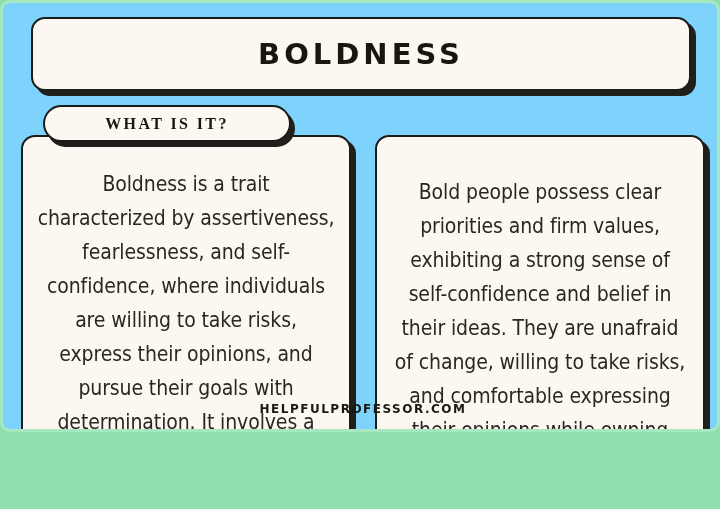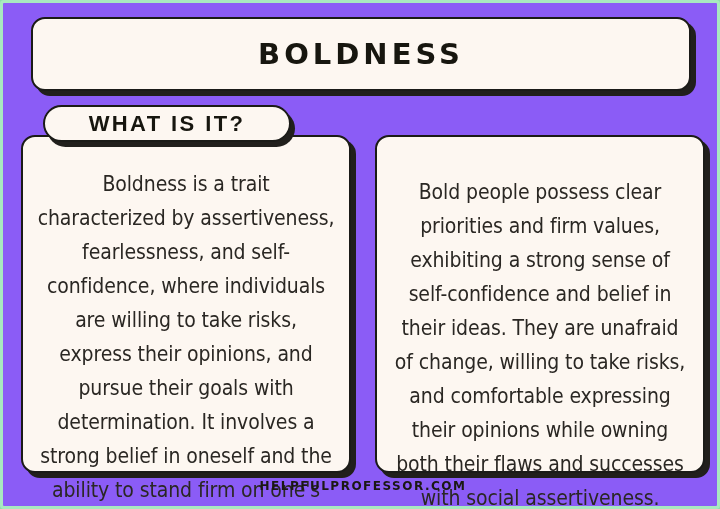--- a/index.html
+++ b/index.html
@@ -11,24 +11,24 @@
     height: 509px;
     overflow: hidden;
     font-family: "DejaVu Sans", sans-serif;
     background: #8FE0AC;
   }
 
   
   #infographic {
     position: relative;
     width: 720px;
-    height: 509px;
+    height: 432px;
     box-sizing: border-box;
-    background: #8b5cf6;
-    border-radius: 4px;
+    background: #7dd3fc;
+    border-radius: 10px;
     border: 3px solid #A8E8C0;
     overflow: hidden;
   }
 
   
   .title-box {
     position: absolute;
     left: 28px;
     top: 14px;
     width: 660px;
@@ -86,23 +86,23 @@
     border-radius: 19px;
     box-shadow: 4px 5px 0 0 #211F1C;
     display: flex;
     align-items: center;
     justify-content: center;
     z-index: 4;
   }
   .pill.left  { left: 40px;  width: 248px; }
   .pill.right { left: 382px; width: 278px; }
   .pill-text {
-    font-family: Liberation Sans, sans-serif;
+    font-family: Liberation Serif, serif;
     font-weight: bold;
-    font-size: 22px;
+    font-size: 16px;
     letter-spacing: 2.4px;
     color: #17160F;
     text-transform: uppercase;
     line-height: 1;
   }
 
   
   .panel-body {
     position: absolute;
     left: 14px;

